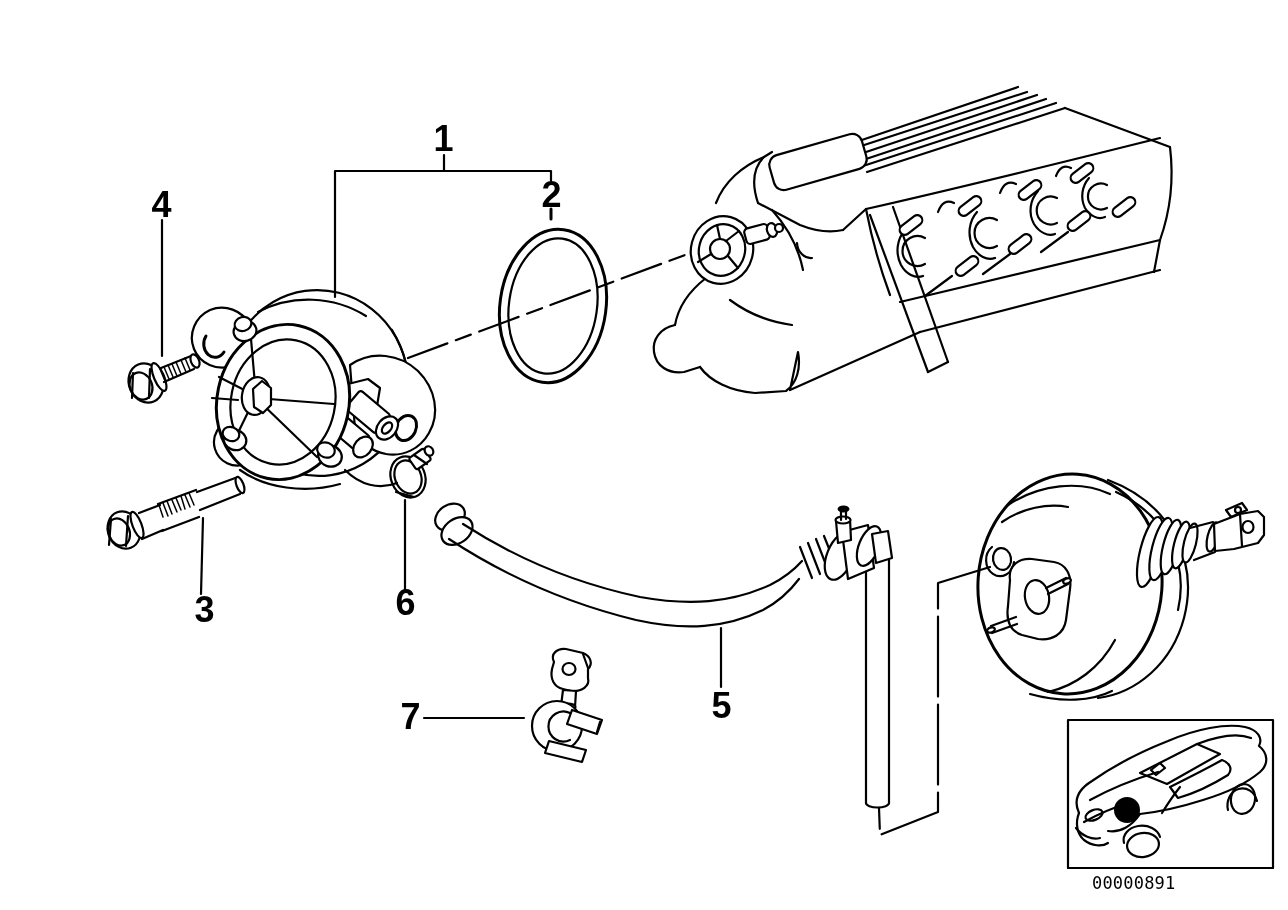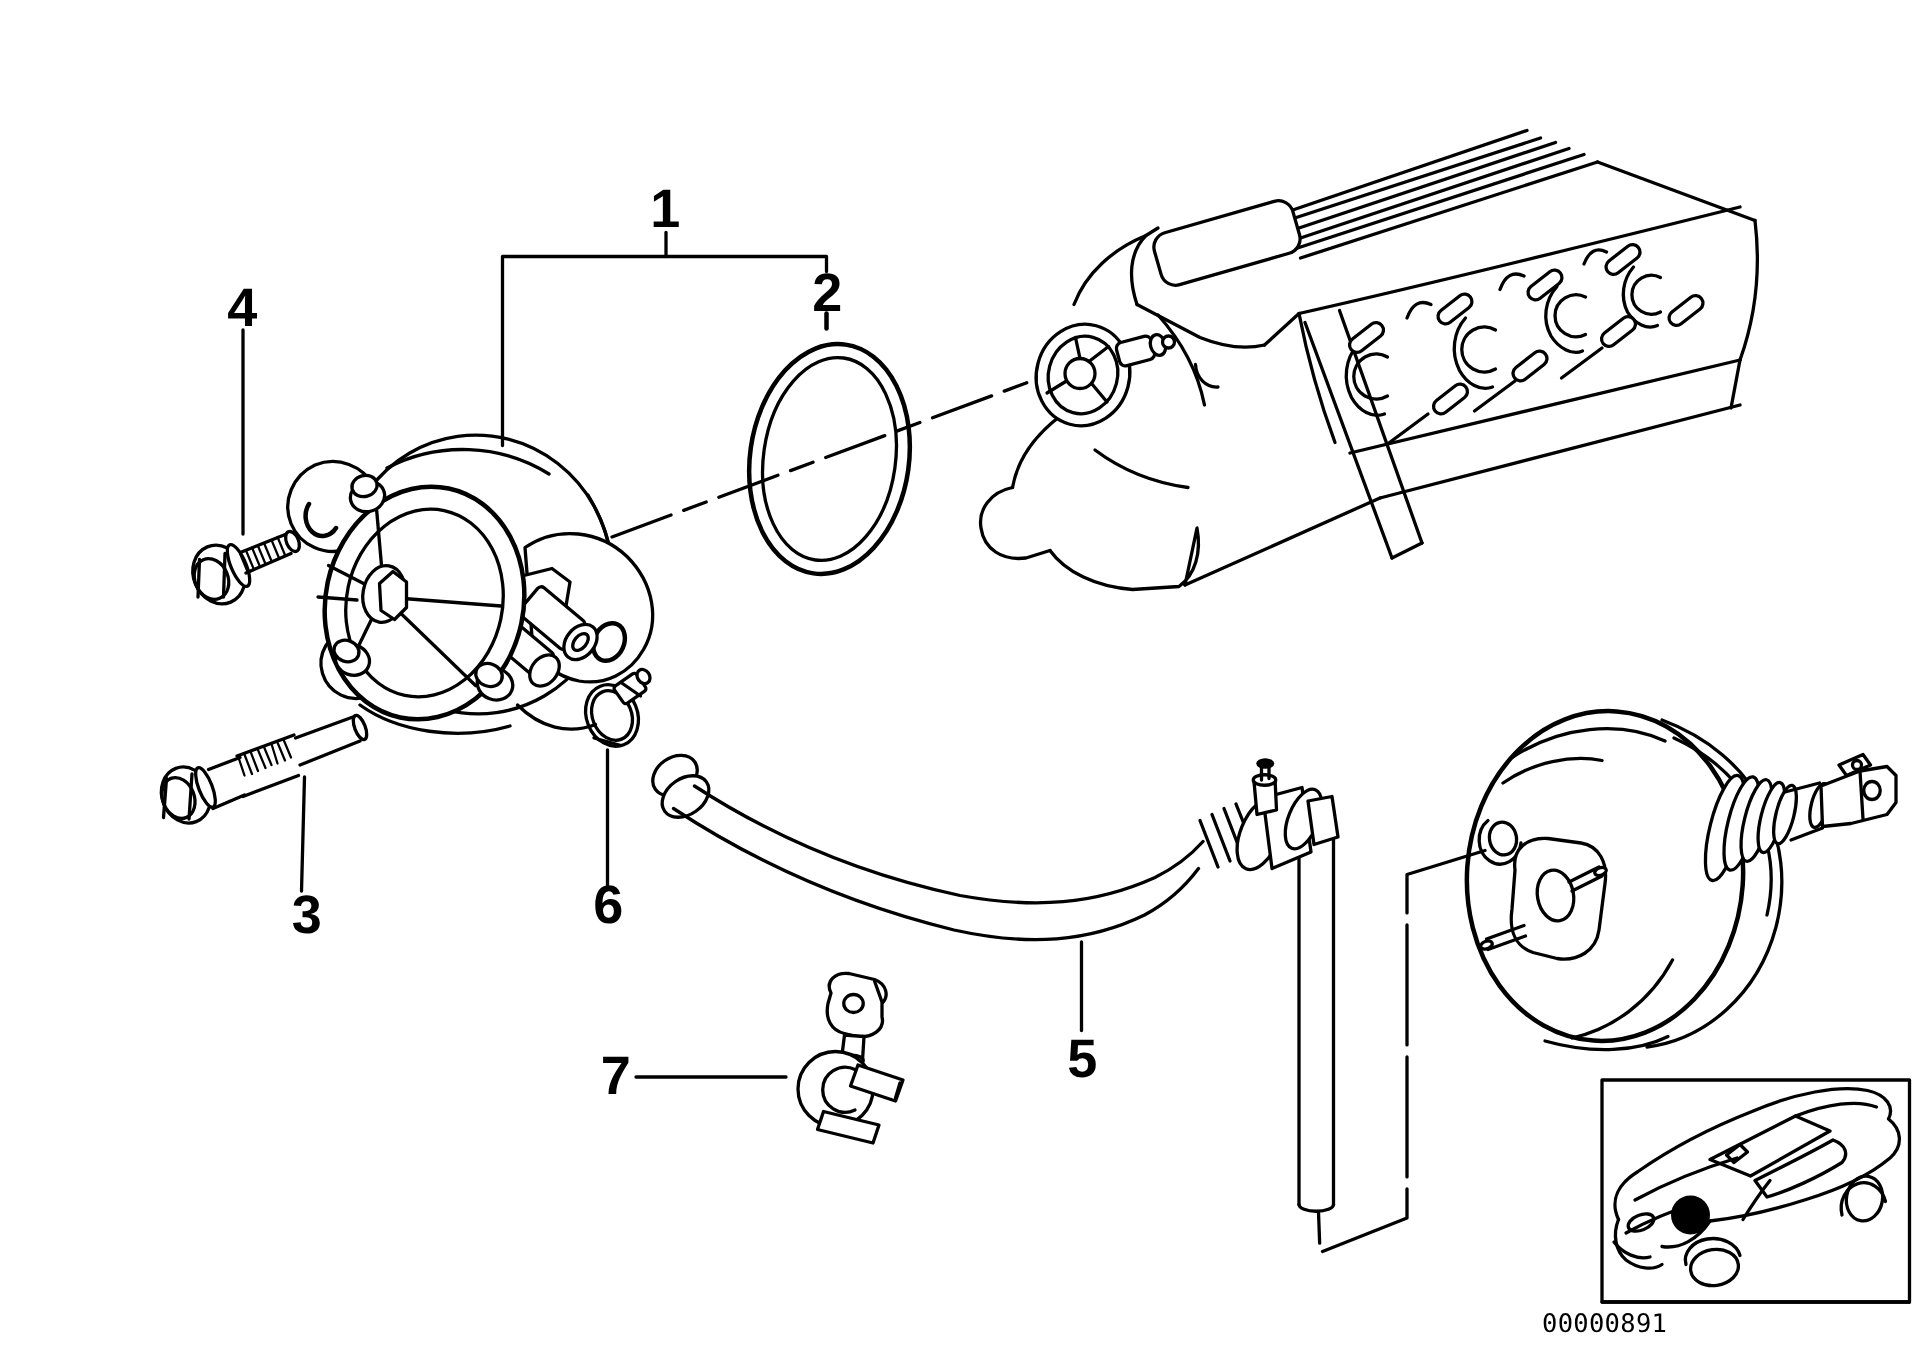--- a/index.html
+++ b/index.html
@@ -8,21 +8,21 @@
   .canvas svg{position:absolute;left:0;top:0;}
   
   svg *{vector-effect:non-scaling-stroke;}
   .ln{fill:none;stroke:var(--ink,#000);stroke-width:2.2;stroke-linecap:round;stroke-linejoin:round;}
   .wf{fill:#fff;stroke:var(--ink,#000);stroke-width:2.2;stroke-linejoin:round;}
   .thick{stroke-width:3;}
   .thin{stroke-width:1.5;}
   .blk{fill:var(--ink,#000);stroke:none;}
   .callout{position:absolute;transform:translate(-50%,-50%);font-weight:bold;font-size:36px;
            color:var(--ink,#000);line-height:1;letter-spacing:-1px;}
-  .pn{position:absolute;left:1028px;top:873px;font-family:"DejaVu Sans Mono",monospace;
+  .pn{position:absolute;left:1092px;top:873px;font-family:"DejaVu Sans Mono",monospace;
       font-size:17px;color:var(--ink,#000);letter-spacing:0.2px;}
 </style>
 </head>
 <body>
 
 <div class="canvas">
 
 <svg width="1288" height="910" viewBox="0 0 1288 910">
 
   <g>

